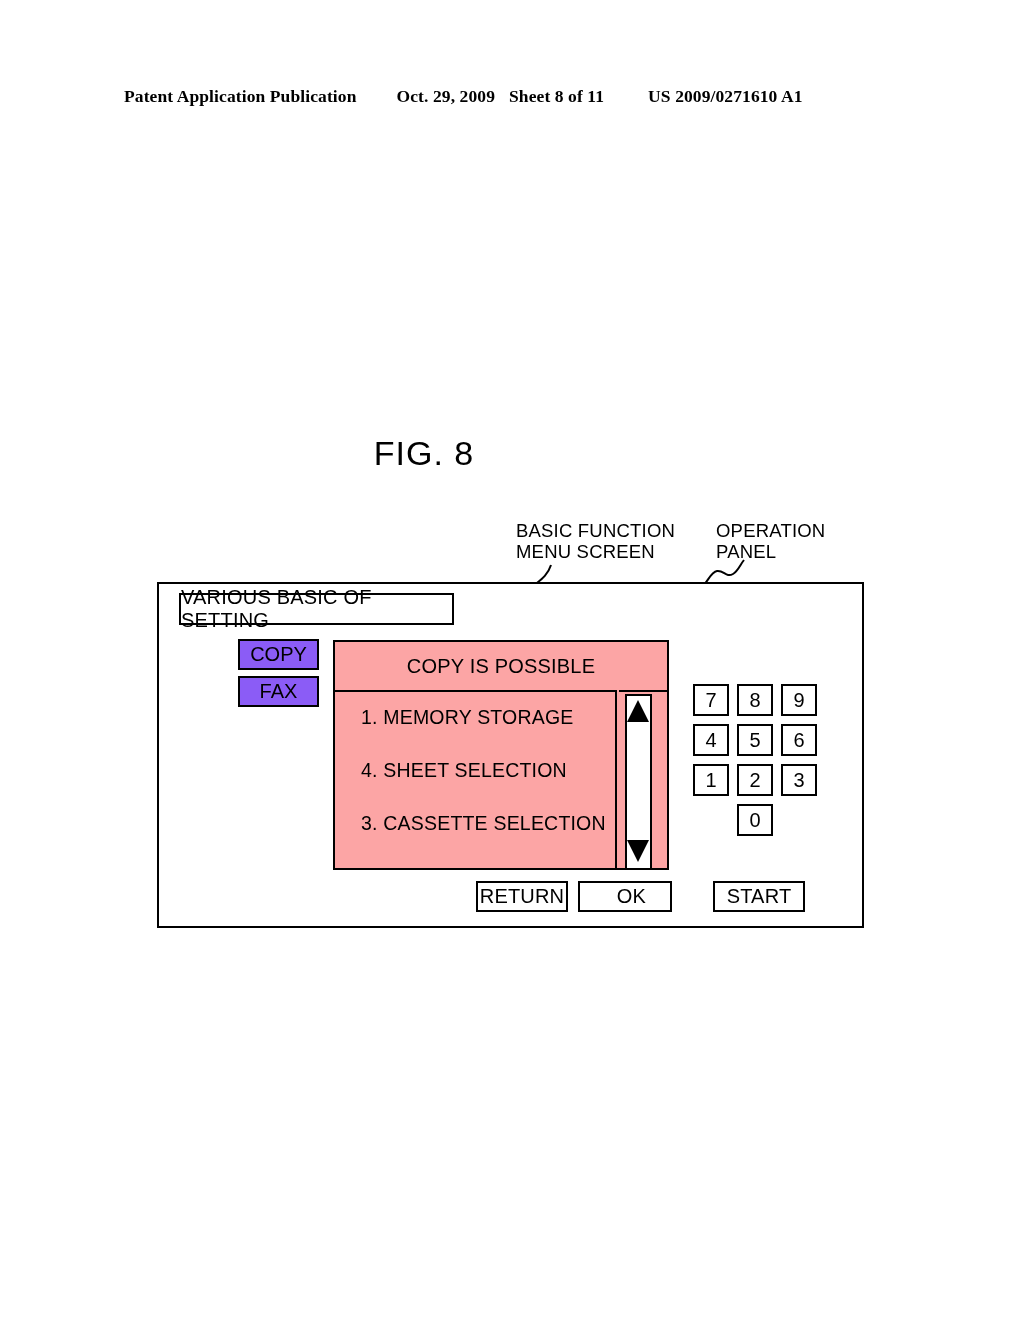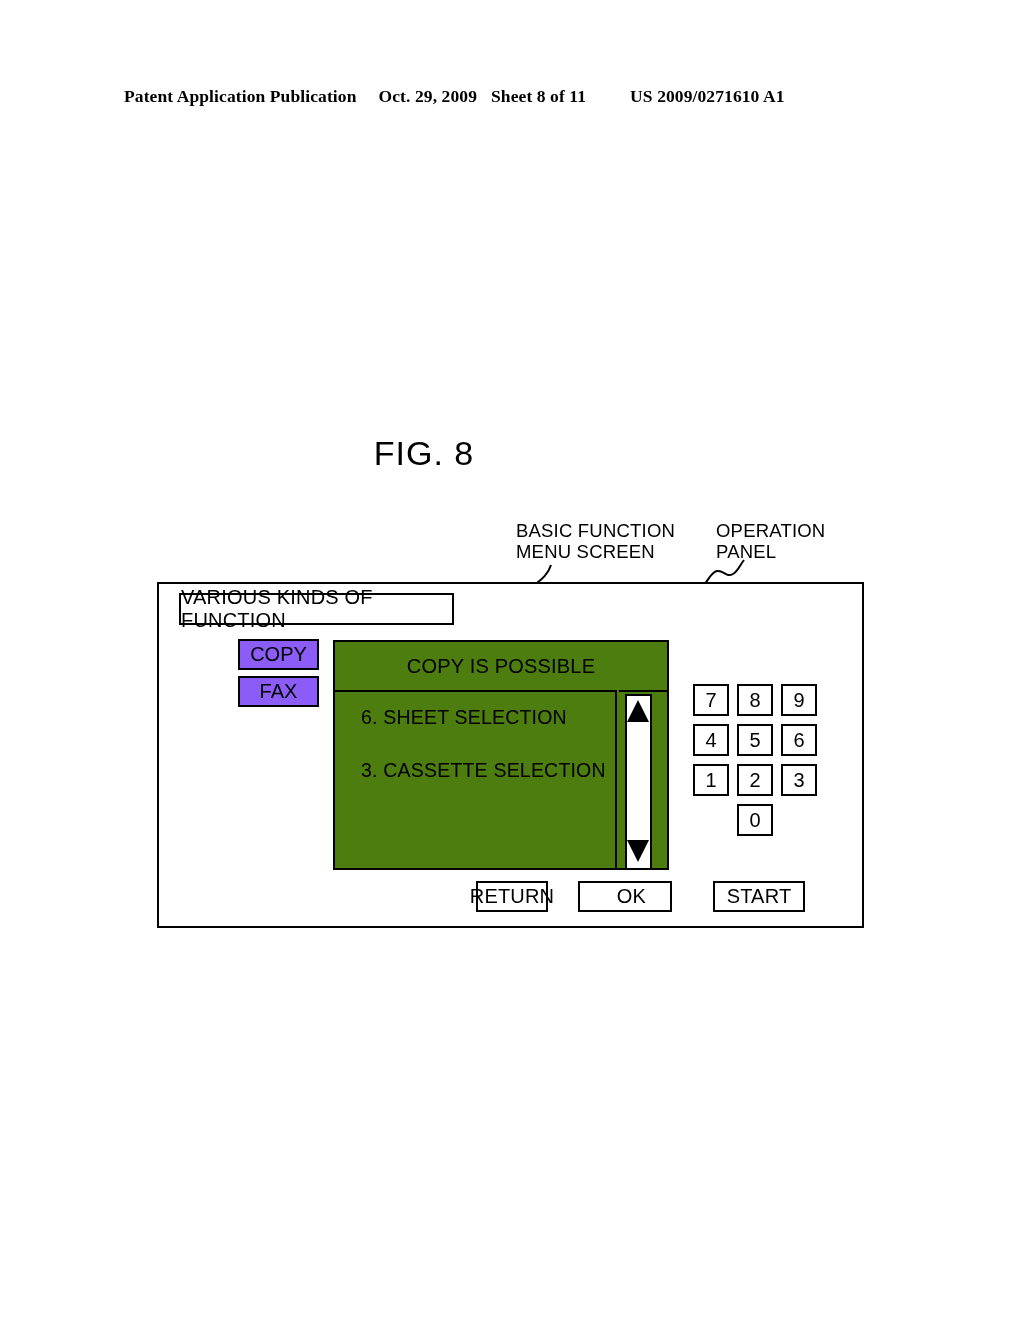--- a/index.html
+++ b/index.html
@@ -25,21 +25,21 @@
     height: 28px;
     display: flex;
     align-items: baseline;
     font-family: "Liberation Serif", serif;
     font-weight: bold;
     font-size: 17.5px;
     letter-spacing: 0.1px;
     white-space: nowrap;
   }
   .pat-header .h-pub    { }
-  .pat-header .h-date   { margin-left: 22px; }
+  .pat-header .h-date   { margin-left: 40px; }
   .pat-header .h-sheet  { margin-left: 14px; }
   .pat-header .h-number { margin-left: 44px; }
 
   
   .fig-title {
     position: absolute;
     left: 0;
     top: 434px;
     width: 848px;
     text-align: center;
@@ -112,21 +112,21 @@
 
   
   .menu-screen {
     position: absolute;
     left: 174px;
     top: 56px;
     width: 336px;
     height: 230px;
     border: 2px solid #000;
     box-sizing: border-box;
-    background: #4d7c0f;
+    background: #fca5a5;
   }
   .menu-screen-title {
     position: absolute;
     left: 0;
     top: 0;
     width: 100%;
     height: 48px;
     display: flex;
     align-items: center;
     justify-content: center;
@@ -223,21 +223,21 @@
     height: 31px;
     border: 2px solid #000;
     box-sizing: border-box;
     display: flex;
     align-items: center;
     justify-content: center;
     font-size: 20px;
     background: #fff;
     letter-spacing: 0.2px;
   }
-  .btn-return { left: 317px; top: 297px; width: 72px; }
+  .btn-return { left: 317px; top: 297px; width: 92px; }
   .btn-ok     { left: 419px; top: 297px; width: 94px; padding-left: 13px; }
   .btn-start  { left: 554px; top: 297px; width: 92px; }
 </style>
 </head>
 <body>
 
 <div class="pat-header">
   <span class="h-pub">Patent Application Publication</span>
   <span class="h-date">Oct. 29, 2009</span>
   <span class="h-sheet">Sheet 8 of 11</span>
@@ -252,37 +252,38 @@
 PANEL</div>
 
 <svg class="leader-svg" viewBox="0 0 1024 1320">
   <path d="M 551 565 C 545 584, 525 584, 521 605 C 517 626, 520 626, 520 638" fill="none" stroke="#000" stroke-width="2"></path>
   <path d="M 700 588 C 707 585, 710 572, 717 571 C 724 570, 726 578, 733 574 C 738 571, 740 565, 744 560" fill="none" stroke="#000" stroke-width="2"></path>
 </svg>
 
 <div class="op-panel">
 
   <div class="setting-box">
-    <span>VARIOUS KINDS OF FUNCTION</span>
+    <span>VARIOUS BASIC OF SETTING</span>
   </div>
 
   <div class="side-btn side-btn-copy">
     <span>COPY</span>
   </div>
   <div class="side-btn side-btn-fax">
     <span>FAX</span>
   </div>
 
   <div class="menu-screen">
     <div class="menu-screen-title">
       <span>COPY IS POSSIBLE</span>
     </div>
 
     <div class="menu-list">
-      <div class="menu-item">6. SHEET SELECTION</div>
+      <div class="menu-item">1. MEMORY STORAGE</div>
+      <div class="menu-item">4. SHEET SELECTION</div>
       <div class="menu-item">3. CASSETTE SELECTION</div>
     </div>
 
     <div class="scrollbar">
       <div class="scroll-track"></div>
       <div class="scroll-arrow scroll-arrow-up"></div>
       <div class="scroll-arrow scroll-arrow-down"></div>
     </div>
   </div>
 

